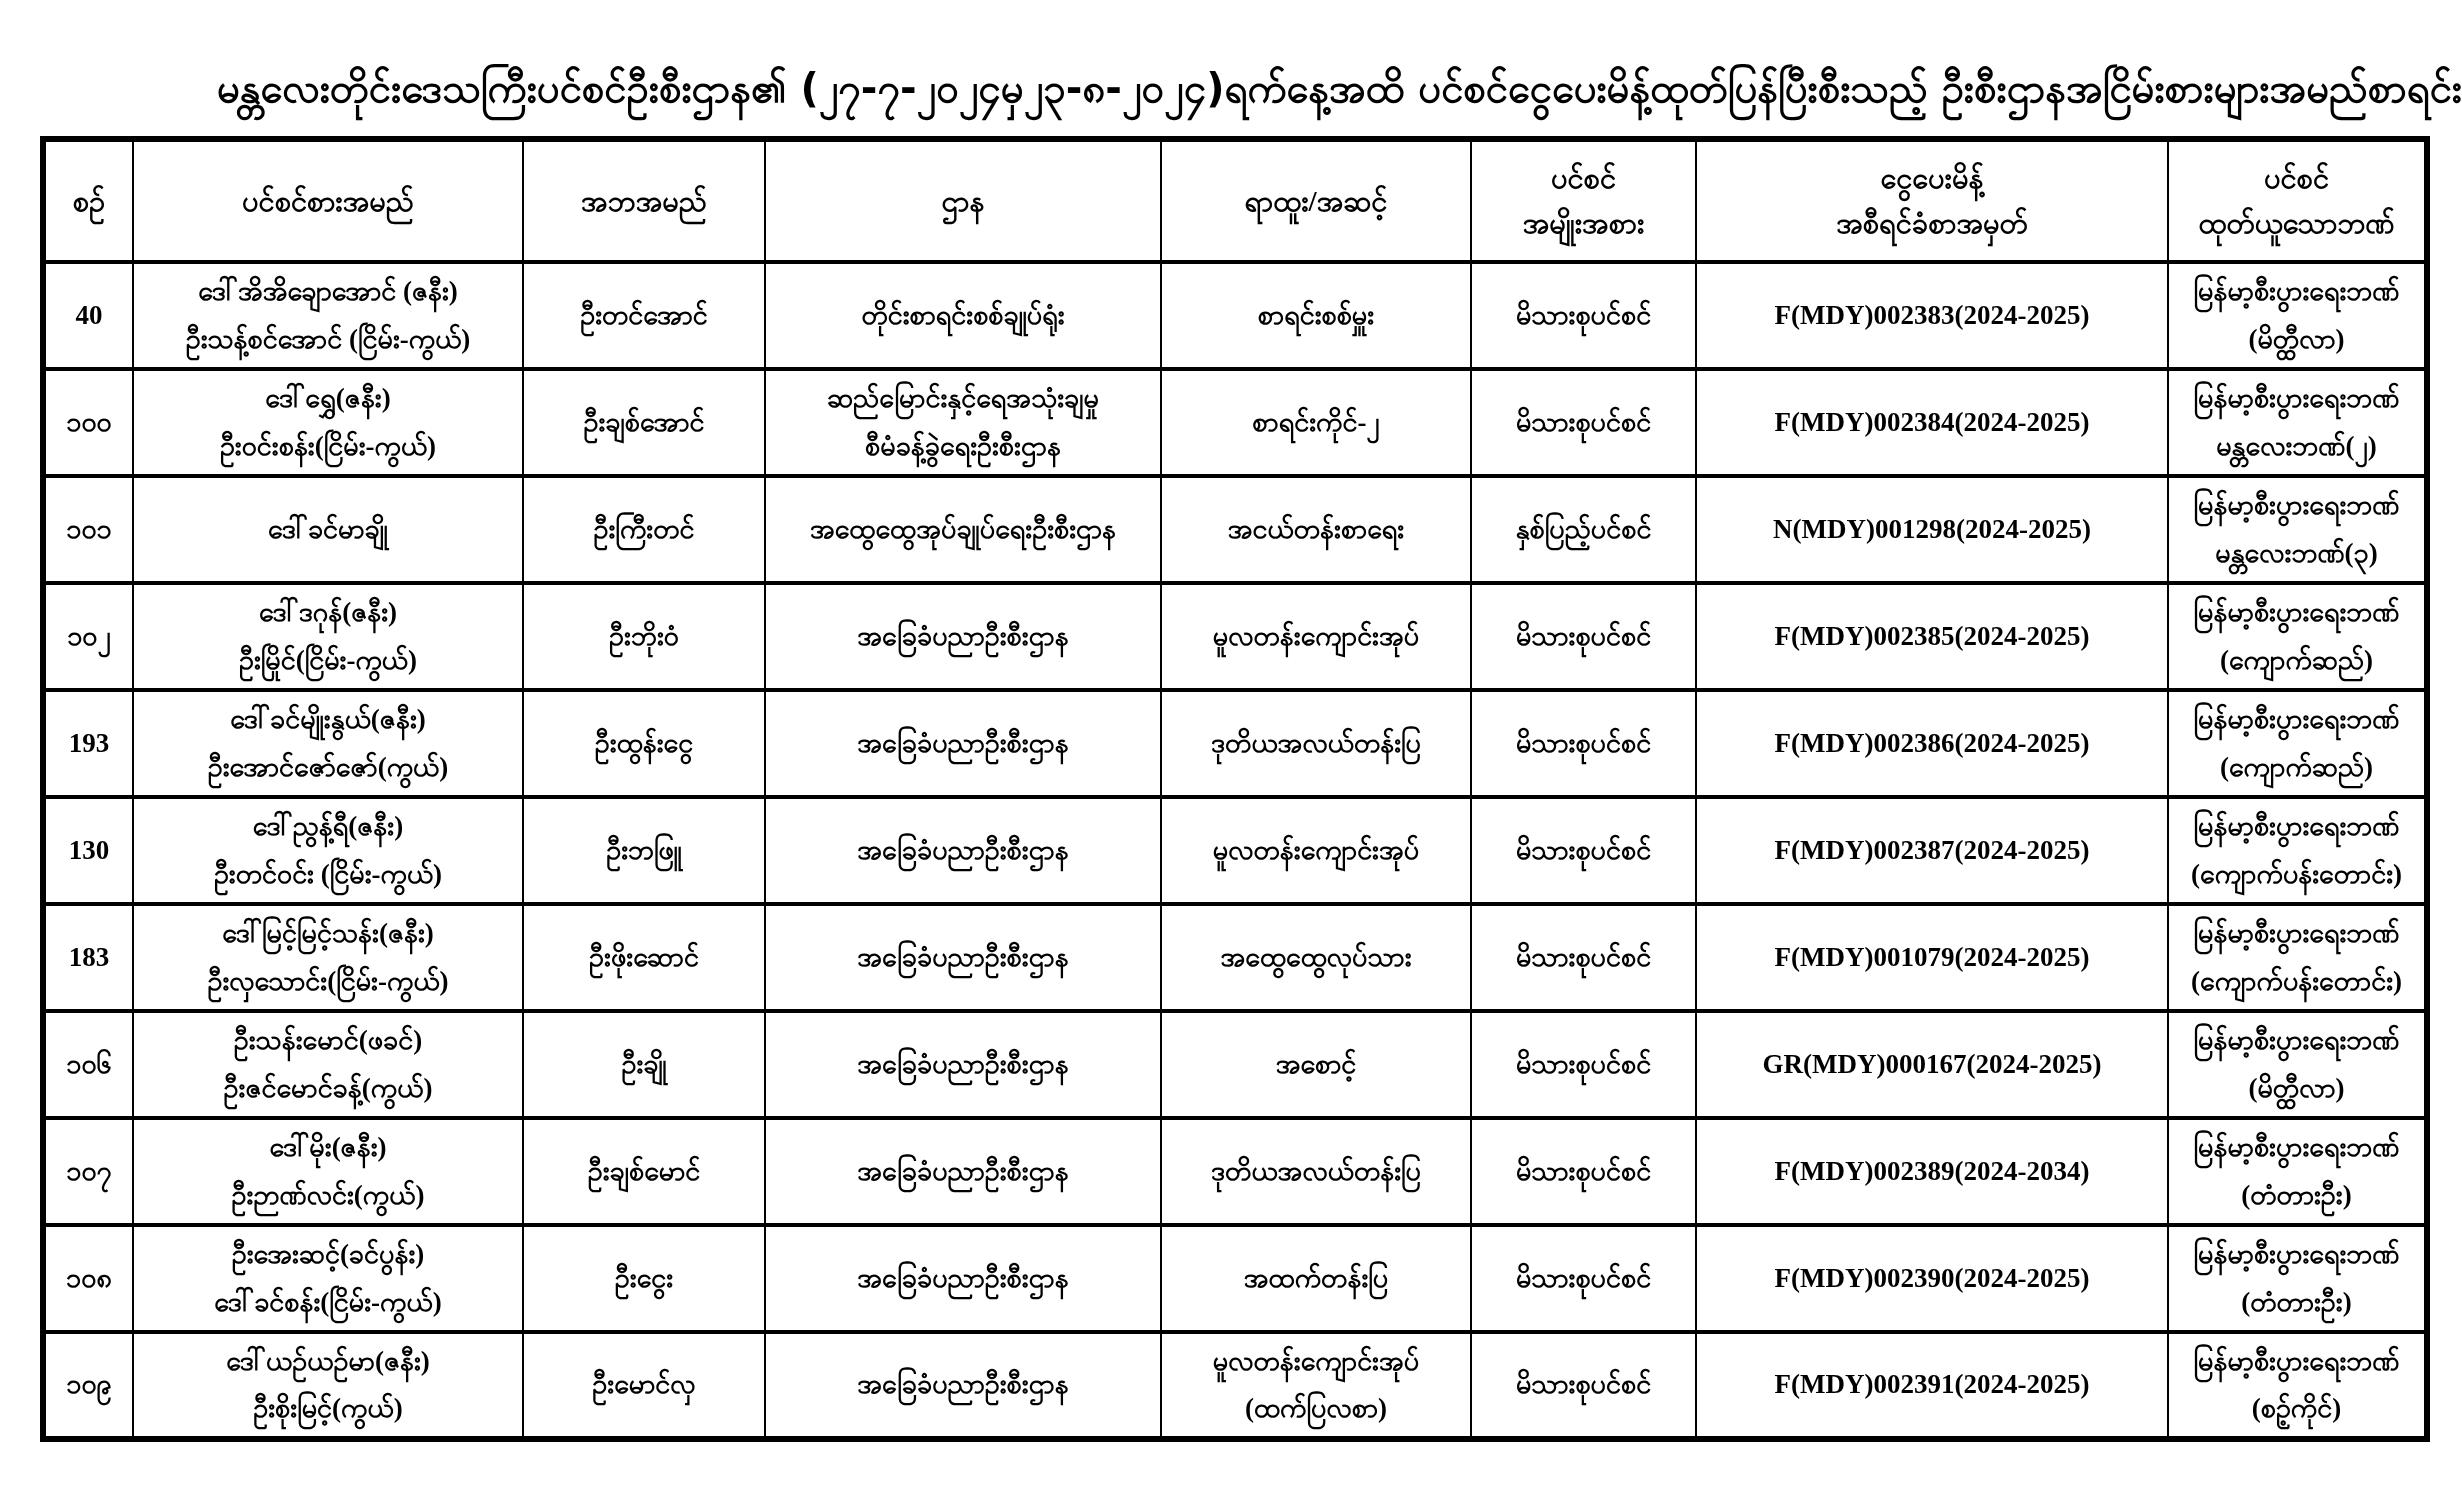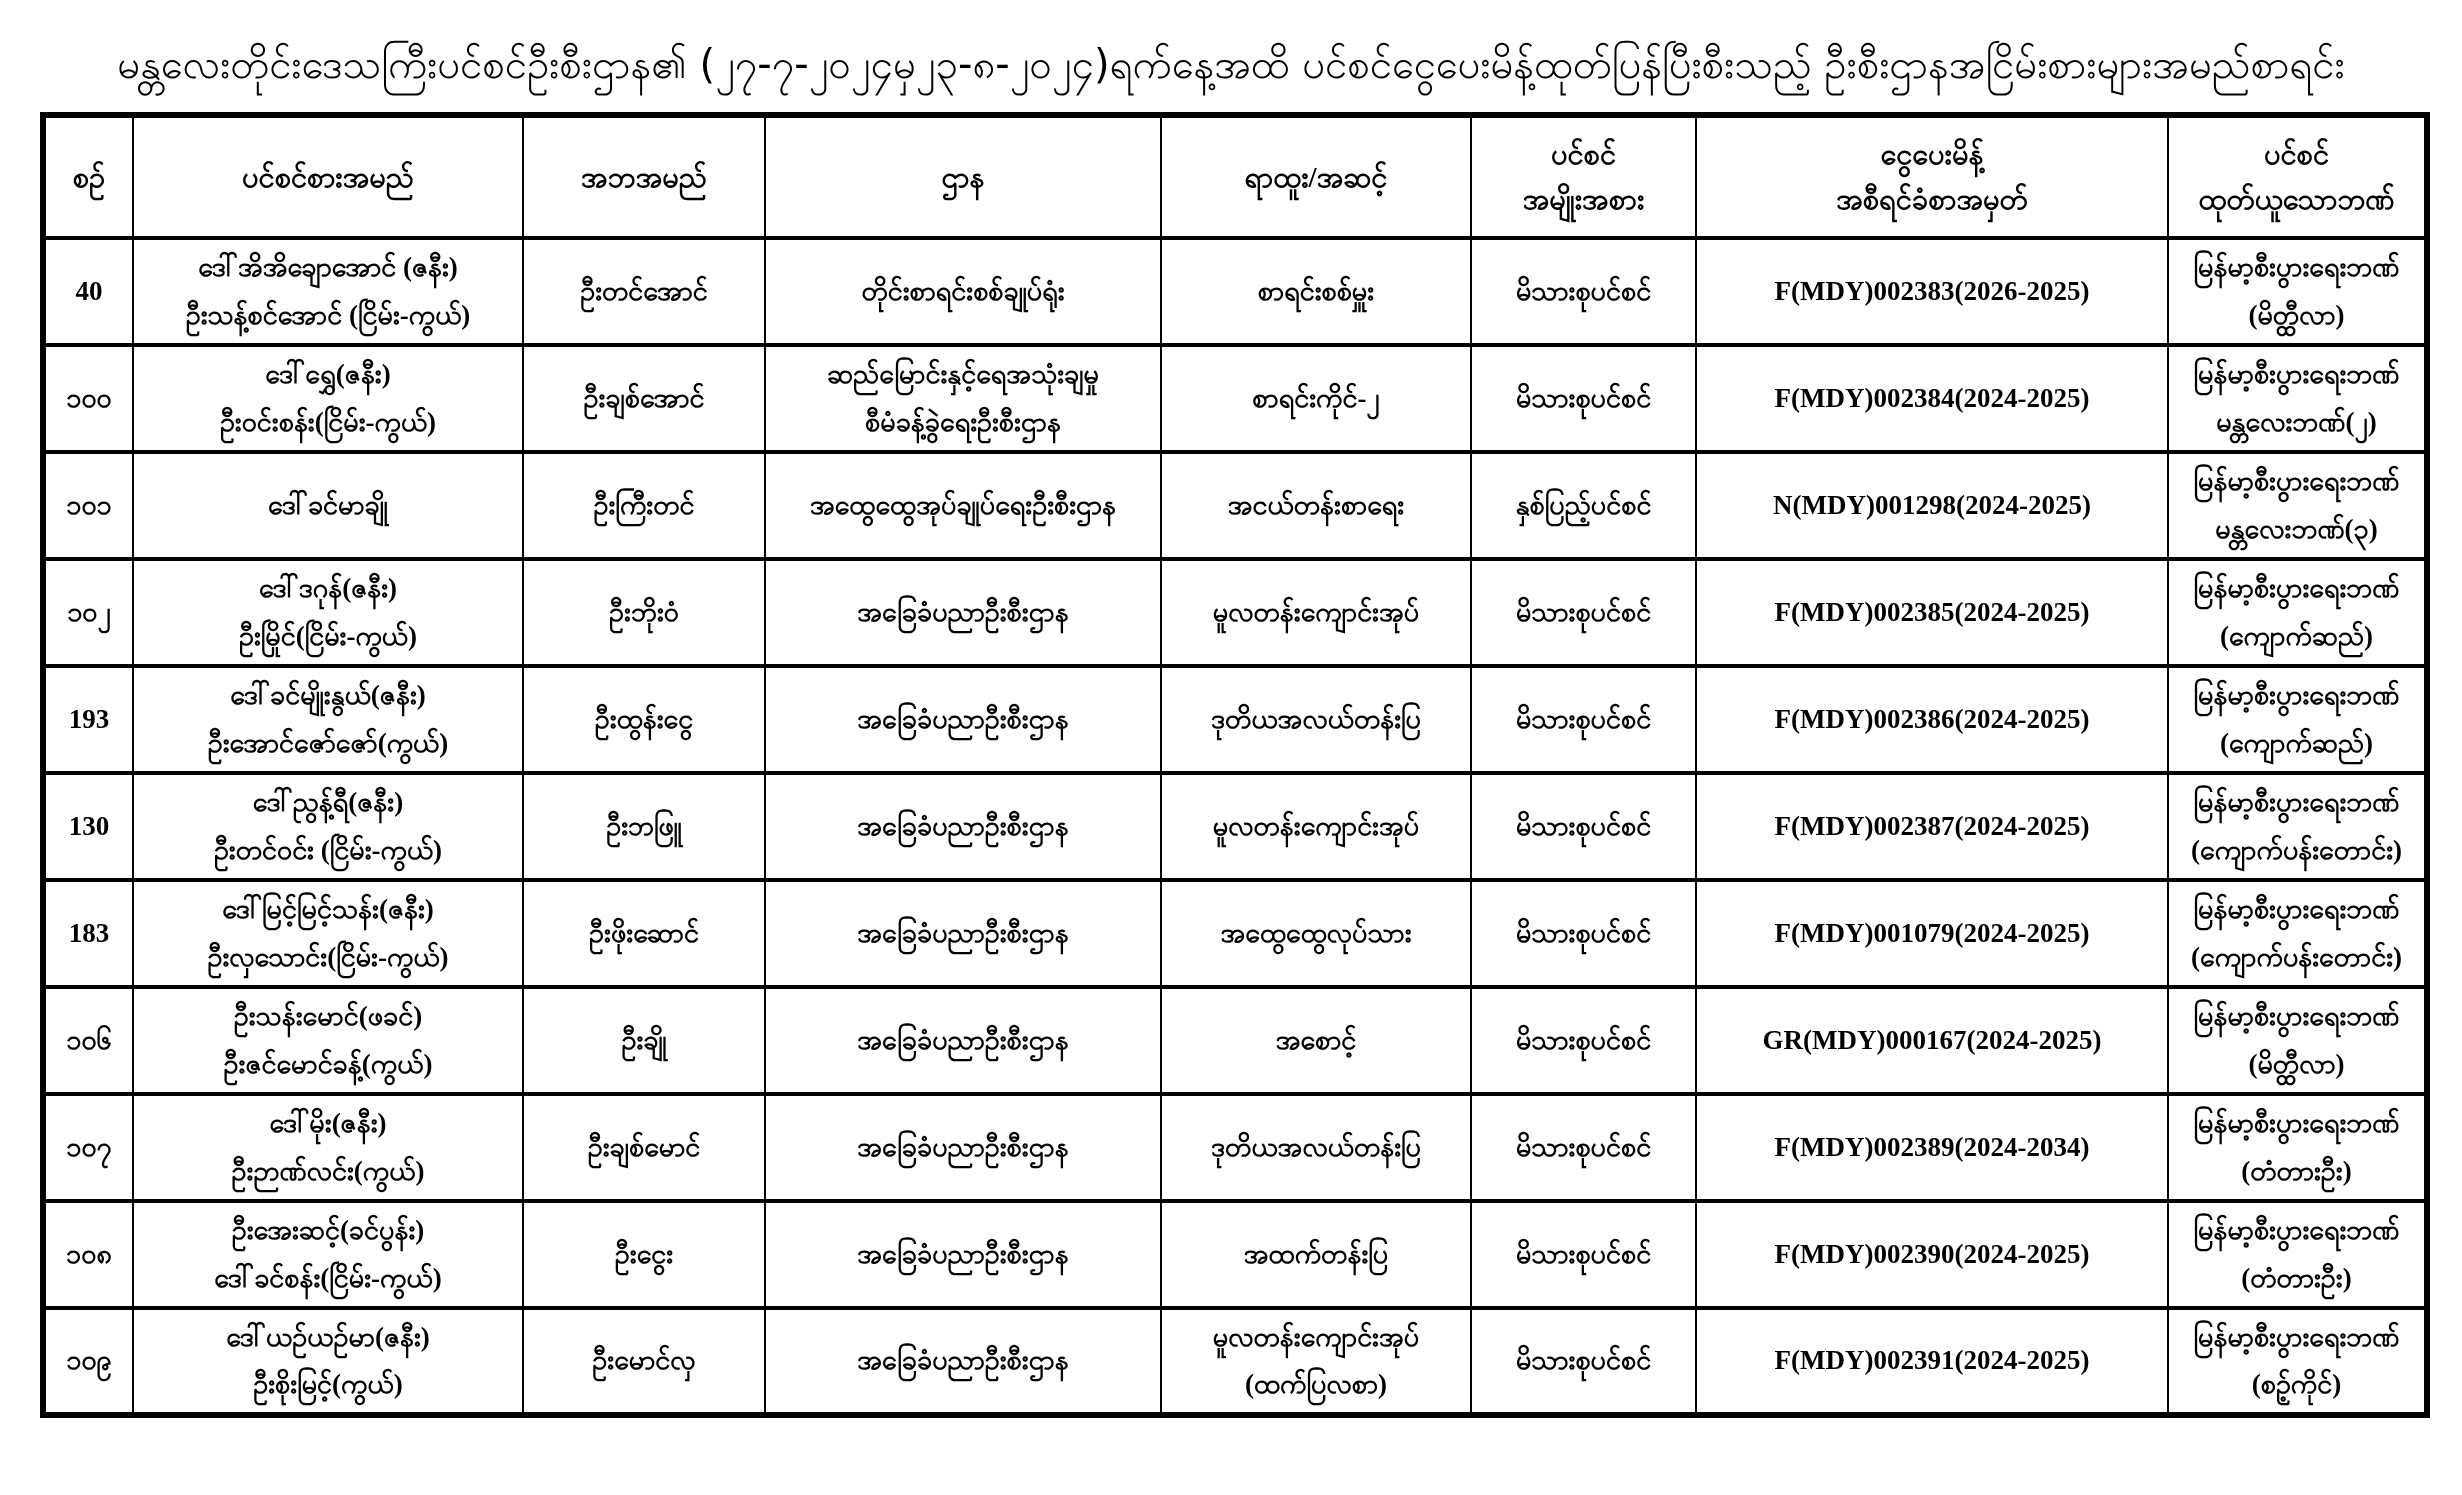--- a/index.html
+++ b/index.html
@@ -11,25 +11,26 @@
     position: relative;
     width: 2462px;
     height: 1495px;
     background: #ffffff;
     color: #000000;
     font-family: "DejaVu Sans", sans-serif;
     overflow: hidden;
   }
   .title {
     padding-top: 39px;
-    text-align: center;
+    text-align: right;
     font-size: 40px;
-    font-weight: normal;
+    font-weight: bold;
     white-space: nowrap;
     letter-spacing: 0px;
+    margin-top: 24px;
   }
   table.pension-table {
     margin: 14px 0 0 40px;
     width: 2383px;
     table-layout: fixed;
     border-collapse: collapse;
     border: 6.2px solid #000;
     font-family: Liberation Serif, serif;
   }
   table.pension-table th,
@@ -130,21 +131,21 @@
           <td>
             <div class="cline">တိုင်းစာရင်းစစ်ချုပ်ရုံး</div>
           </td>
           <td>
             <div class="cline">စာရင်းစစ်မှူး</div>
           </td>
           <td>
             <div class="cline">မိသားစုပင်စင်</div>
           </td>
           <td>
-            <div class="cline">F(MDY)002383(2026-2025)</div>
+            <div class="cline">F(MDY)002383(2024-2025)</div>
           </td>
           <td>
             <div class="cline">မြန်မာ့စီးပွားရေးဘဏ်</div>
             <div class="cline">(မိတ္ထီလာ)</div>
           </td>
         </tr>
         <tr>
           <td>
             <div class="cline">၁၀၀</div>
           </td>

